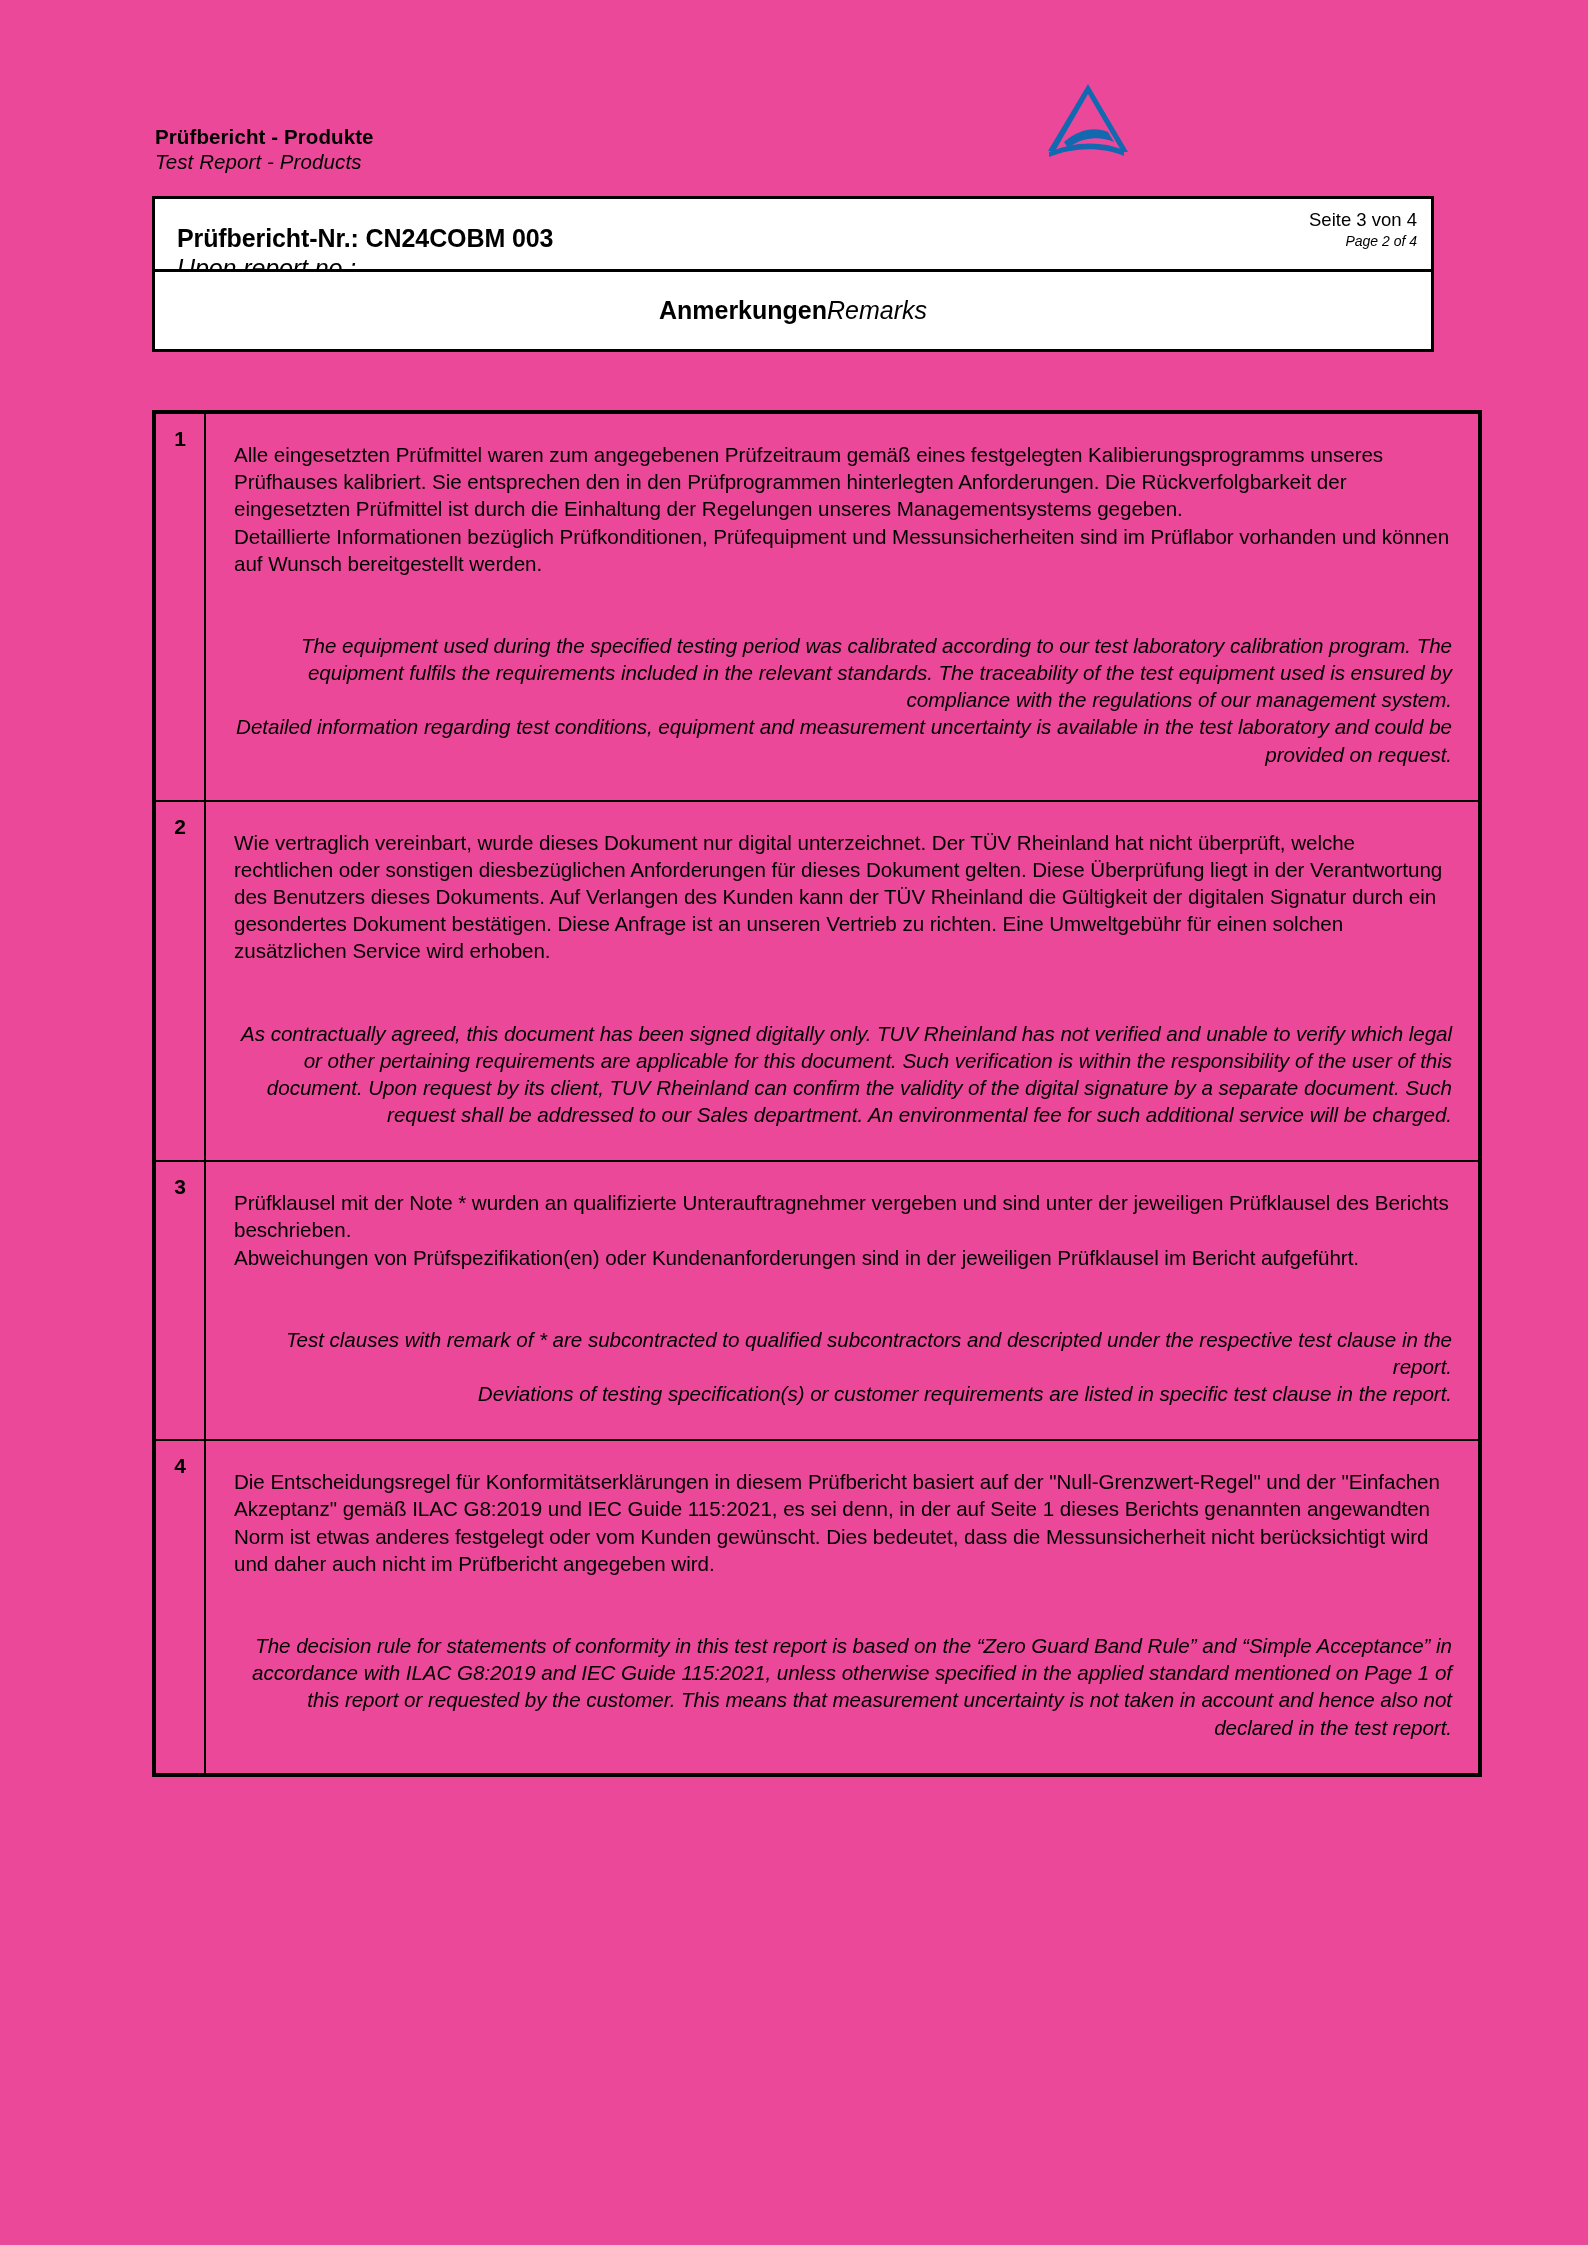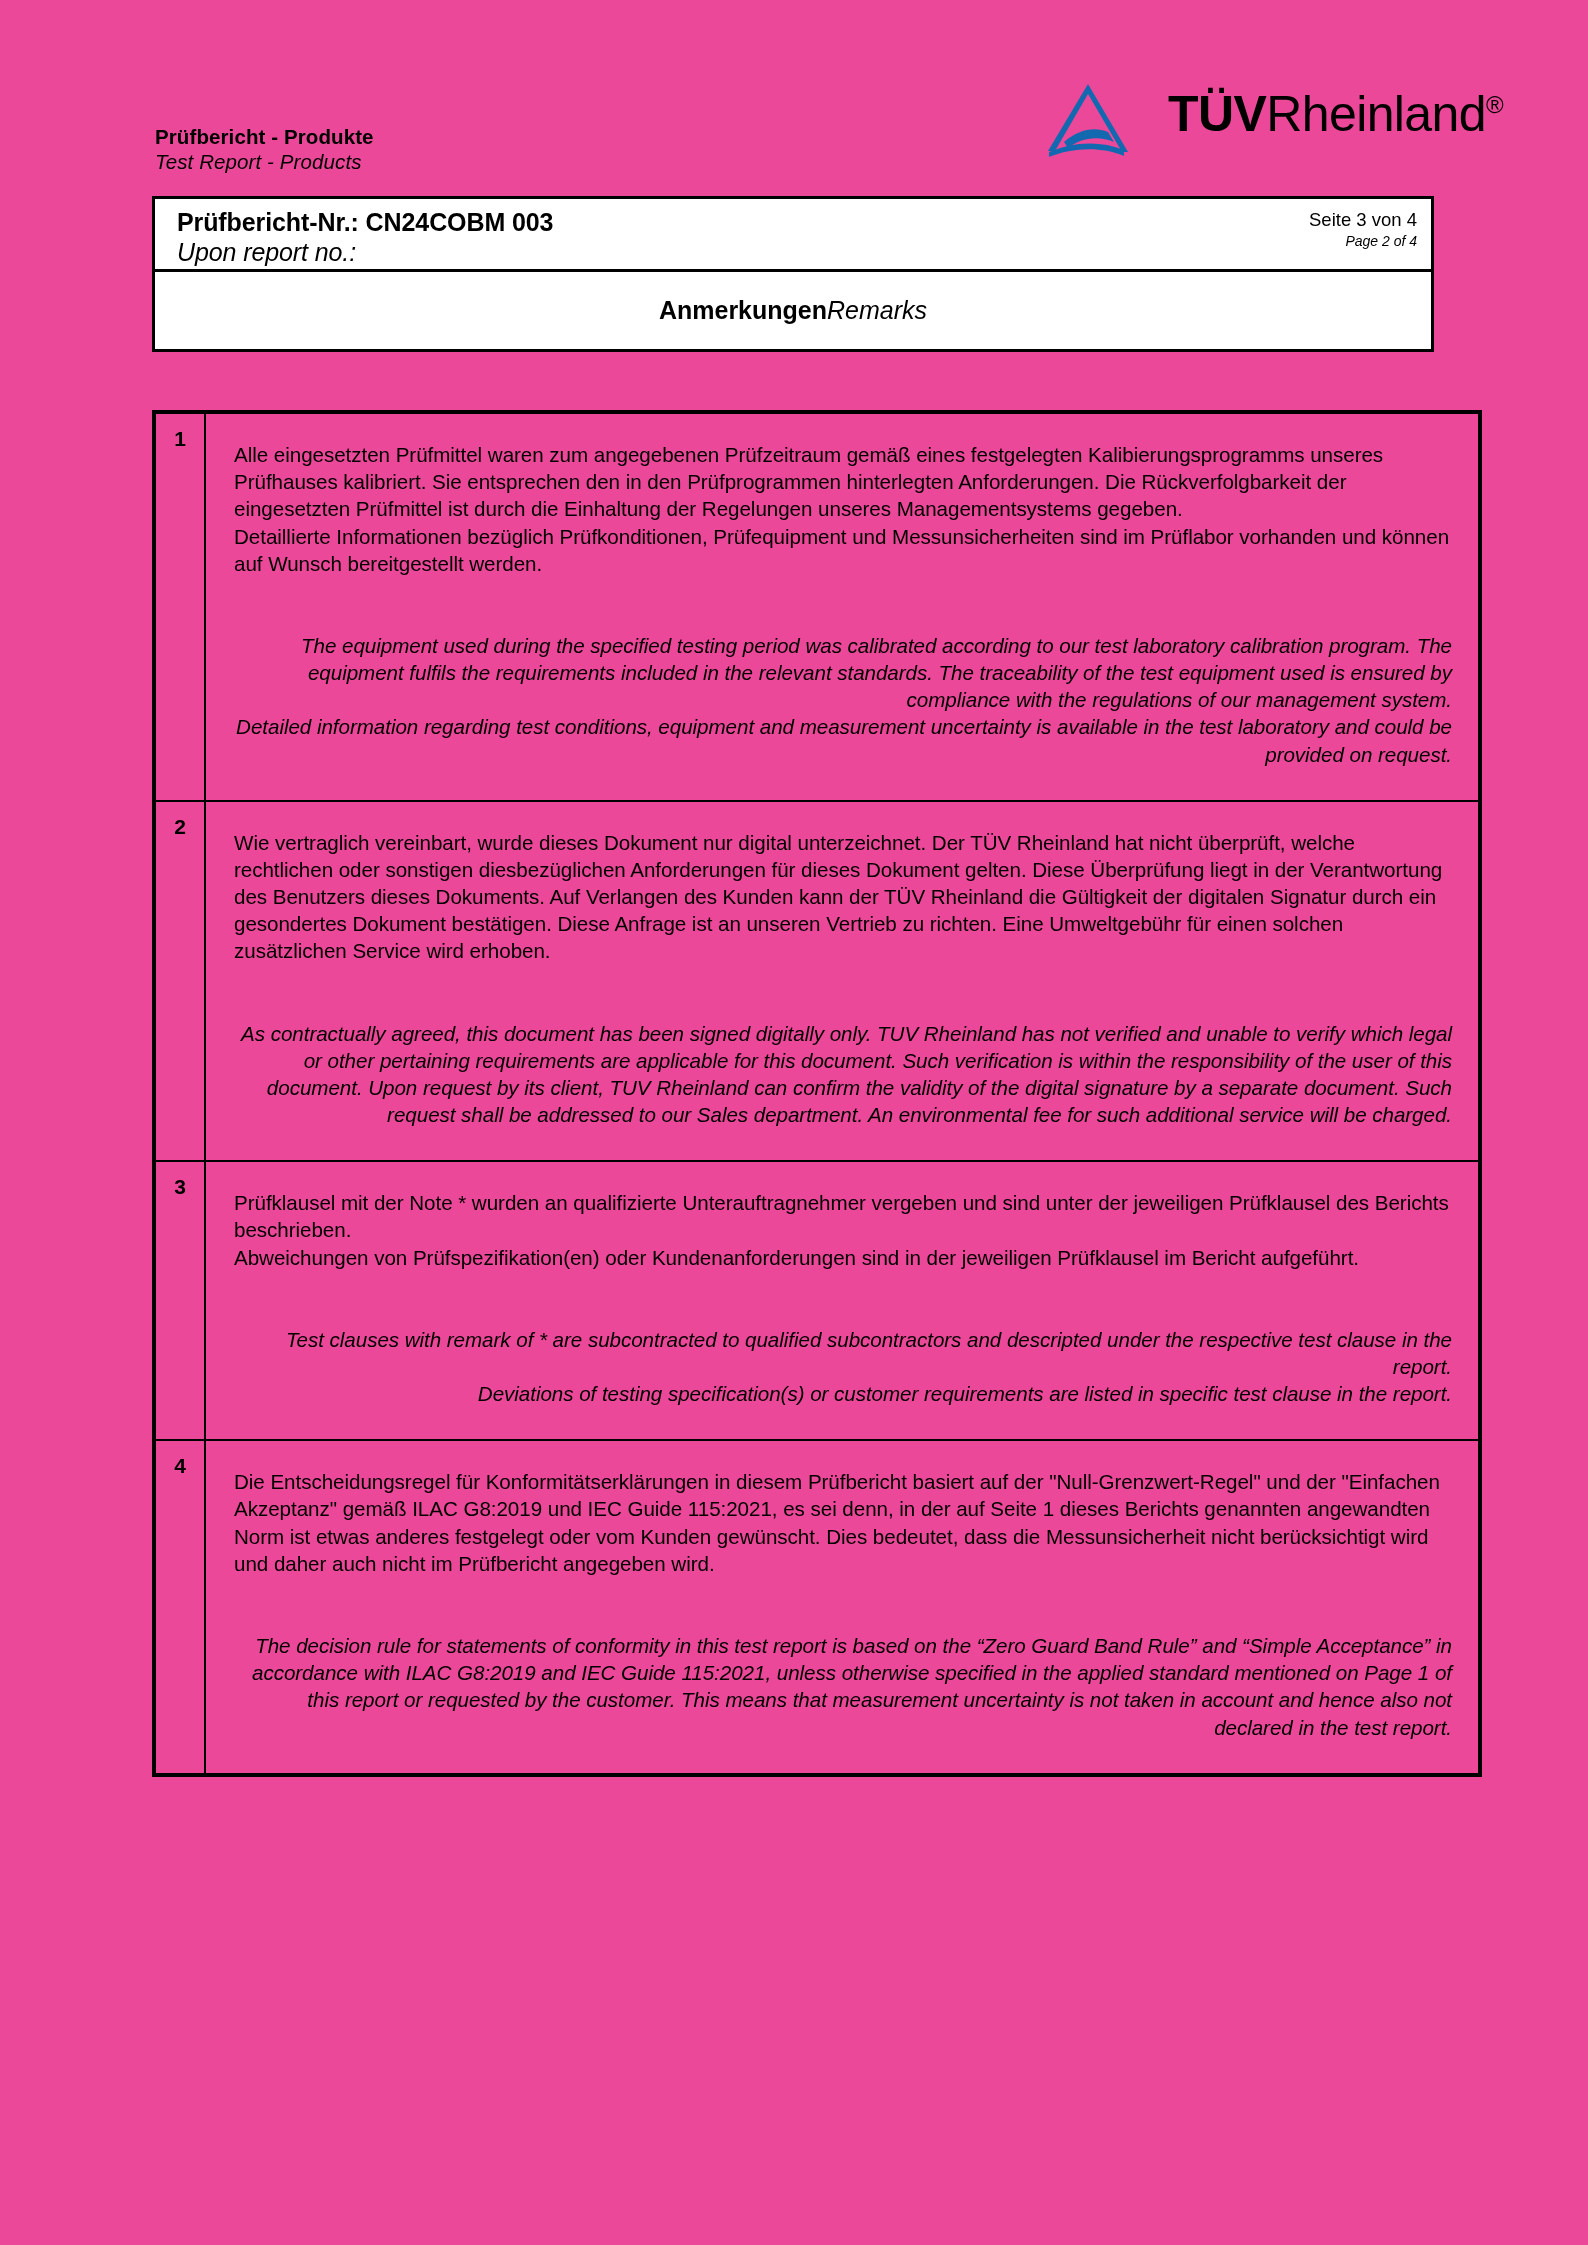--- a/index.html
+++ b/index.html
@@ -98,21 +98,21 @@
     background: #fff;
   }
   .numbox-inner {
     position: relative;
     width: 100%;
     height: 100%;
   }
   .numbox-left {
     position: absolute;
     left: 22px;
-    top: 8px;
+    top: 24px;
     line-height: 1.2;
   }
   .numbox-left .de {
     font-size: 25px;
     font-weight: bold;
     white-space: nowrap;
     letter-spacing: -0.1px;
   }
   .numbox-left .en {
     font-size: 25px;
@@ -219,21 +219,20 @@
     </div>
 
     <div class="logo">
       <span class="logo-mark">
         <svg width="88" height="78" viewBox="0 0 88 78" xmlns="http://www.w3.org/2000/svg">
           <path d="M44 4 L84 72 L78 72 L44 14 L11 71 L4 71 Z" fill="#1369B0"></path>
           <path d="M20 62 C34 50, 50 46, 64 52 L70 62 C54 55, 36 58, 24 68 Z" fill="#1369B0"></path>
           <path d="M5 72 C28 62, 56 60, 80 70 L80 76 C56 66, 28 68, 5 77 Z" fill="#1369B0"></path>
         </svg>
       </span>
-      <span class="logo-word"><span class="b">TÜV</span><span class="n">Rheinland</span><span class="reg">®</span></span>
     </div>
   </div>
 
   <div class="numbox">
     <div class="numbox-inner">
       <div class="numbox-left">
         <div class="de"><span>Prüfbericht-Nr.:</span> <span>CN24COBM 003</span></div>
         <div class="en">Upon report no.:</div>
       </div>
       <div class="numbox-right">

